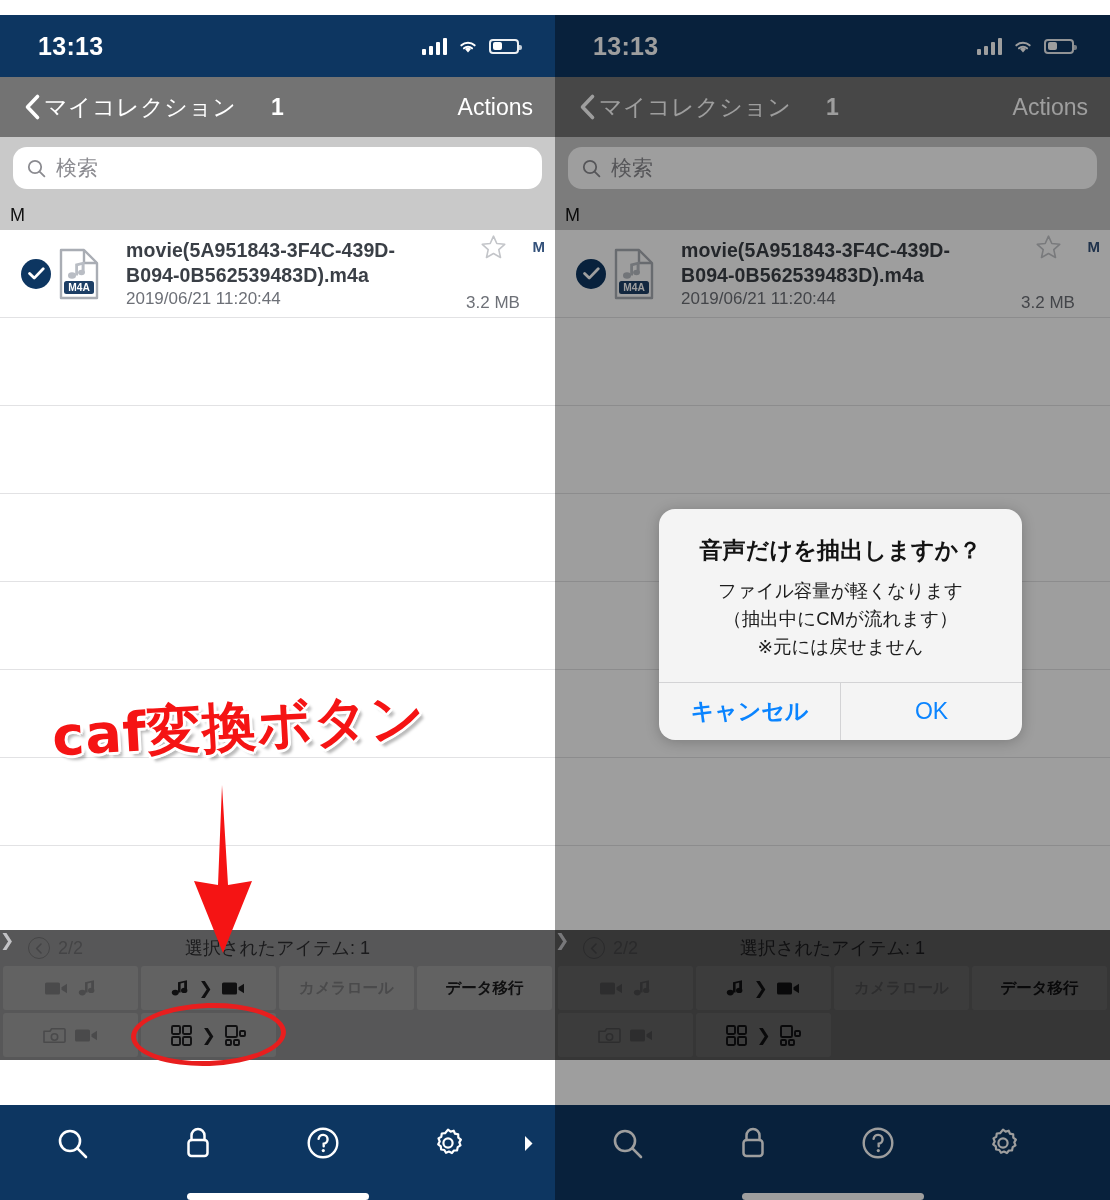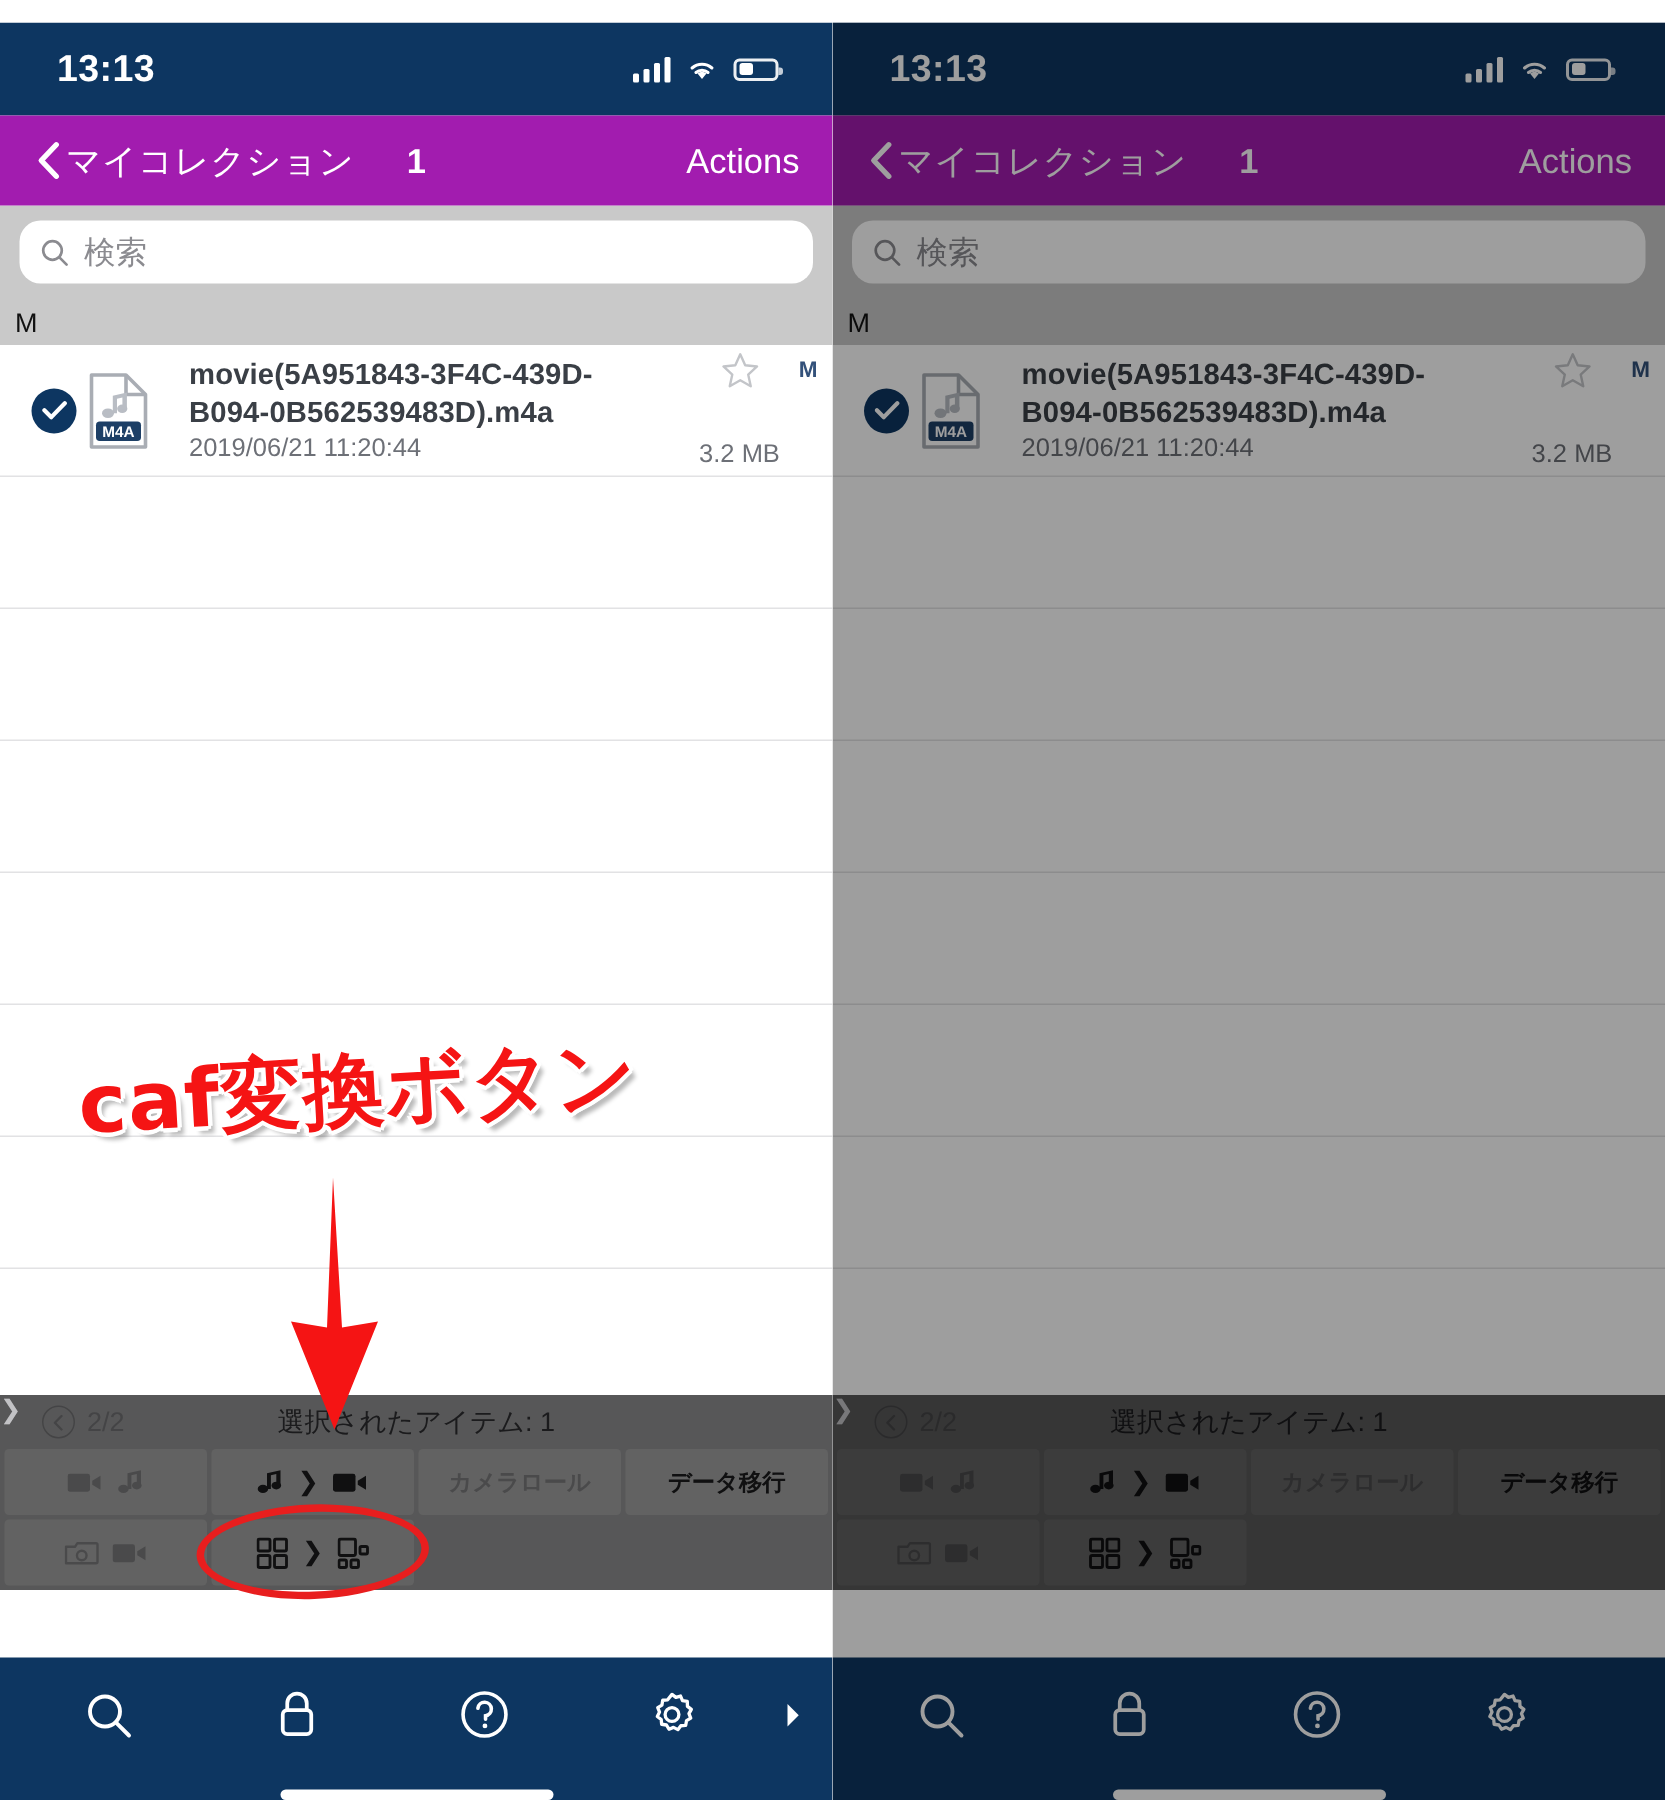--- a/index.html
+++ b/index.html
@@ -30,21 +30,21 @@
   .bars i:nth-child(3){ height: 13px; }
   .bars i:nth-child(4){ height: 17px; }
   .wifi { width: 22px; height: 16px; position: relative; }
   .wifi svg { display:block; }
   .battery { width: 30px; height: 15px; border: 2px solid rgba(255,255,255,.92); border-radius: 4px; position: relative; }
   .battery::after { content:''; position:absolute; right:-5px; top: 4px; width:3px; height:5px; background: rgba(255,255,255,.75); border-radius: 0 2px 2px 0; }
   .battery .fill { position:absolute; left:1.5px; top:1.5px; bottom:1.5px; width: 38%; background:#fff; border-radius: 2px; }
 
   
   .navbar {
-    height: 60px; background:#a21caf; color:#fff;
+    height: 60px; background:#737373; color:#fff;
     display:flex; align-items:center; position: relative; padding: 0 22px; gap: 40px;
   }
   .nav-back { display:flex; align-items:center; gap: 2px; cursor: pointer; }
   .nav-chevron { width: 20px; height: 28px; }
   .nav-back-label { font-size: 23px; color:#fff; letter-spacing: .5px; }
   .nav-title { position:absolute; left:0; right:0; text-align:center; font-size: 23px; font-weight: 700; color:#fff; pointer-events:none; }
   .nav-actions { margin-left:auto; font-size: 23px; color:#fff; cursor:pointer; z-index:2; }
 
   
   .searchwrap { background:#c9c9c9; padding: 10px 13px 11px; }
@@ -576,15 +576,29 @@
               <circle cx="17" cy="17" r="4.6" fill="none" stroke="#fff" stroke-width="2.2"></circle>
             </svg>
         </div>
         <div class="tab-more"></div>
       </div>
       <div class="home-ind"></div>
     </div>
 
     <div class="dim"></div>
 
+    <div class="alert">
+      <div class="alert-body">
+        <div class="alert-title">音声だけを抽出しますか？</div>
+        <div class="alert-msg">
+          <div>ファイル容量が軽くなります</div>
+          <div>（抽出中にCMが流れます）</div>
+          <div>※元には戻せません</div>
+        </div>
+      </div>
+      <div class="alert-actions">
+        <div class="alert-btn bold">キャンセル</div>
+        <div class="alert-btn">OK</div>
+      </div>
+    </div>
 
   </div>
 </div>
 
 </body></html>

